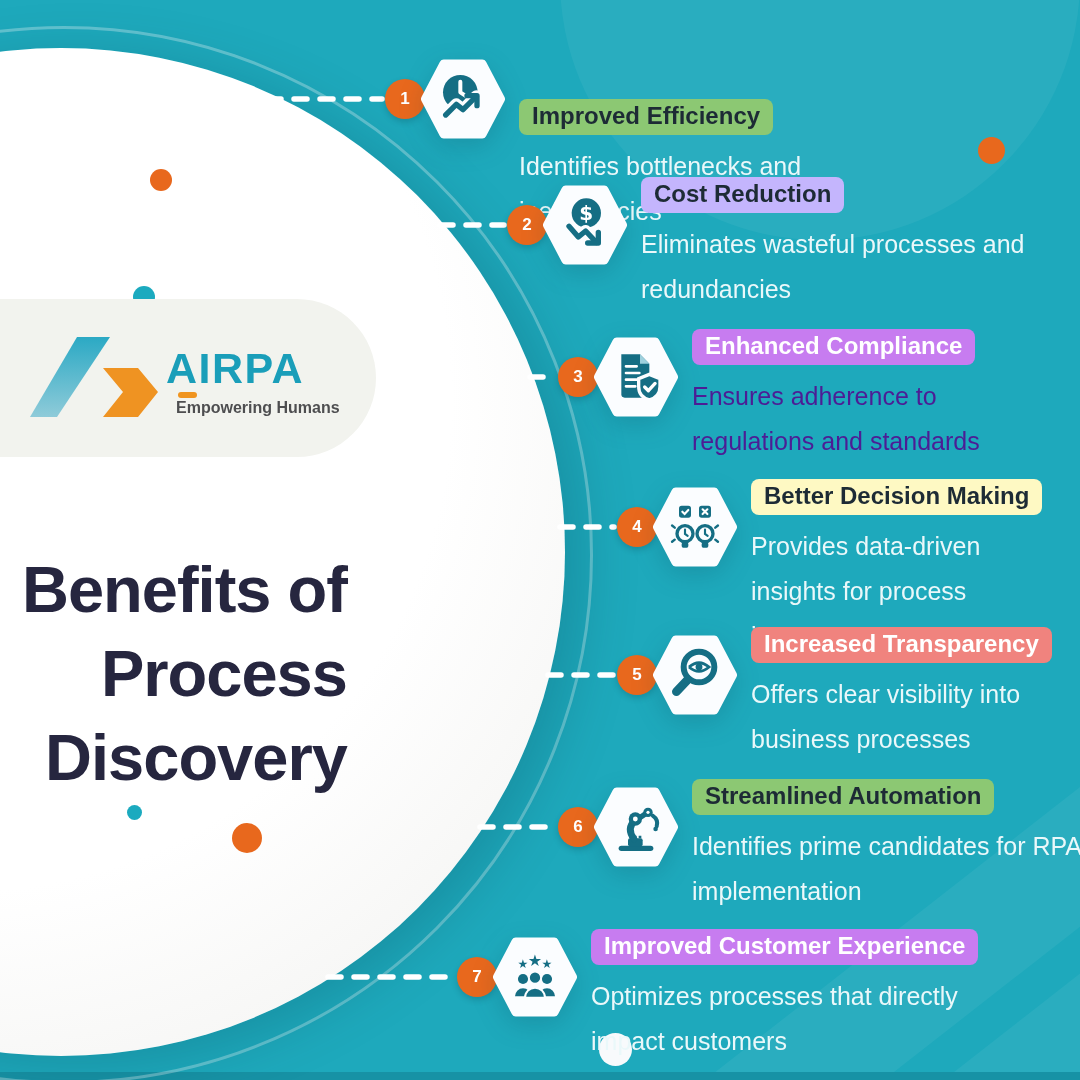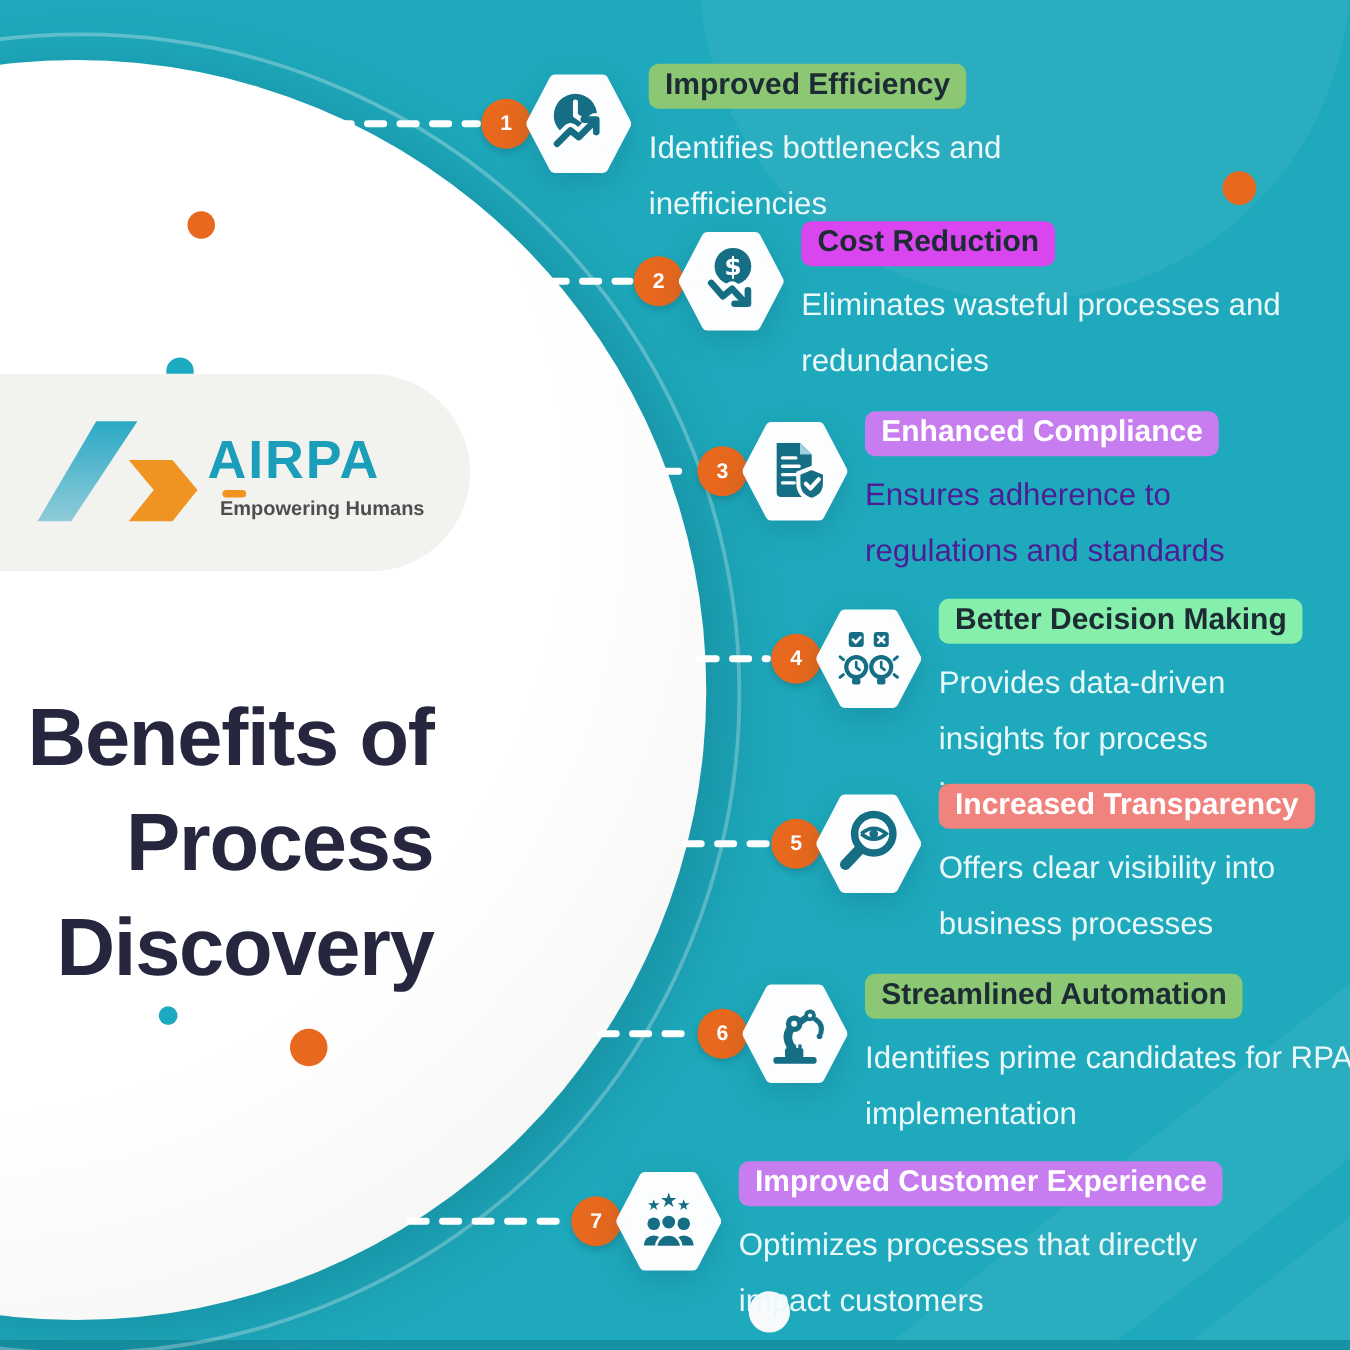--- a/index.html
+++ b/index.html
@@ -132,42 +132,42 @@
         <polygon points="27,8 73,8 95,50 73,92 27,92 5,50" fill="#FBFDFF" stroke="#FBFDFF" stroke-width="10" stroke-linejoin="round"></polygon>
       </svg>
       <svg class="ic" width="64" height="64" viewBox="0 0 48 48">
         <circle cx="22" cy="19" r="13" fill="#156E84"></circle>
         <path d="M22 11 v8 l6 4" stroke="#FFFFFF" stroke-width="3" fill="none" stroke-linecap="round" stroke-linejoin="round"></path>
         <path d="M11 36 L19 28 L24 32 L34 22" stroke="#FBFDFF" stroke-width="9" fill="none" stroke-linecap="round" stroke-linejoin="round"></path>
         <path d="M11 36 L19 28 L24 32 L34 22" stroke="#156E84" stroke-width="4" fill="none" stroke-linecap="round" stroke-linejoin="round"></path>
         <path d="M27 21.5 H34.5 V29" stroke="#156E84" stroke-width="4" fill="none" stroke-linecap="round" stroke-linejoin="round"></path>
       </svg>
     </div>
-    <div class="txt" style="max-width:330px; width:330px;">
+    <div class="txt" style="max-width:330px; width:330px;margin-top:48px;">
       <span class="badge" id="badge-1" style="background: rgb(140, 200, 115); color: rgb(29, 43, 53);">Improved Efficiency</span>
       <div class="desc" style="color: rgb(234, 248, 250);">Identifies bottlenecks and inefficiencies</div>
     </div>
   </div>
 
   <div class="item" style="left:507px; top:225px;">
     <div class="num" style="background: rgb(232, 104, 29);">2</div>
     <div class="hex">
       <svg width="84" height="84" viewBox="0 0 100 100">
         <polygon points="27,8 73,8 95,50 73,92 27,92 5,50" fill="#FBFDFF" stroke="#FBFDFF" stroke-width="10" stroke-linejoin="round"></polygon>
       </svg>
       <svg class="ic" width="64" height="64" viewBox="0 0 48 48">
         <circle cx="25" cy="15" r="11" fill="#156E84"></circle>
         <text x="25" y="20.5" font-size="15" font-weight="bold" fill="#FFFFFF" text-anchor="middle" font-family="DejaVu Sans, sans-serif">$</text>
         <path d="M12 25 l7 8 5.5-4.5 8 8.5" stroke="#FBFDFF" stroke-width="9" fill="none" stroke-linecap="round" stroke-linejoin="round"></path>
         <path d="M12 25 l7 8 5.5-4.5 8 8.5" stroke="#156E84" stroke-width="4" fill="none" stroke-linecap="round" stroke-linejoin="round"></path>
         <path d="M34 29.5 V37.5 H26" stroke="#156E84" stroke-width="4" fill="none" stroke-linecap="round" stroke-linejoin="round"></path>
       </svg>
     </div>
     <div class="txt" style="max-width:420px; width:420px;">
-      <span class="badge" id="badge-2" style="background: #d946ef; color: rgb(29, 43, 53);">Cost Reduction</span>
+      <span class="badge" id="badge-2" style="background: #c4b5fd; color: rgb(29, 43, 53);">Cost Reduction</span>
       <div class="desc" style="color: rgb(234, 248, 250);">Eliminates wasteful processes and redundancies</div>
     </div>
   </div>
 
   <div class="item" style="left:558px; top:377px;">
     <div class="num" style="background: rgb(232, 104, 29);">3</div>
     <div class="hex">
       <svg width="84" height="84" viewBox="0 0 100 100">
         <polygon points="27,8 73,8 95,50 73,92 27,92 5,50" fill="#FBFDFF" stroke="#FBFDFF" stroke-width="10" stroke-linejoin="round"></polygon>
       </svg>
@@ -200,21 +200,21 @@
         <rect x="14" y="35.5" width="5" height="4" rx="1.2" fill="#156E84"></rect>
         <path d="M16.5 26 v3.2 l2 1.5" stroke="#156E84" stroke-width="1.6" fill="none" stroke-linecap="round"></path>
         <path d="M8.8 24.5 l-2 -1.6 M8.8 33.5 l-2 1.6" stroke="#156E84" stroke-width="1.8" stroke-linecap="round"></path>
         <circle cx="31.5" cy="29" r="6" fill="none" stroke="#156E84" stroke-width="2.5"></circle>
         <rect x="29" y="35.5" width="5" height="4" rx="1.2" fill="#156E84"></rect>
         <path d="M31.5 26 v3.2 l2 1.5" stroke="#156E84" stroke-width="1.6" fill="none" stroke-linecap="round"></path>
         <path d="M39.2 24.5 l2 -1.6 M39.2 33.5 l2 1.6" stroke="#156E84" stroke-width="1.8" stroke-linecap="round"></path>
       </svg>
     </div>
     <div class="txt" style="max-width:260px; width:260px;">
-      <span class="badge" id="badge-4" style="background: #86efac; color: rgb(29, 43, 53);">Better Decision Making</span>
+      <span class="badge" id="badge-4" style="background: #fef9c3; color: rgb(29, 43, 53);">Better Decision Making</span>
       <div class="desc" style="color: rgb(234, 248, 250);">Provides data-driven insights for process improvements</div>
     </div>
   </div>
 
   <div class="item" style="left:617px; top:675px;">
     <div class="num" style="background: rgb(232, 104, 29);">5</div>
     <div class="hex">
       <svg width="84" height="84" viewBox="0 0 100 100">
         <polygon points="27,8 73,8 95,50 73,92 27,92 5,50" fill="#FBFDFF" stroke="#FBFDFF" stroke-width="10" stroke-linejoin="round"></polygon>
       </svg>

